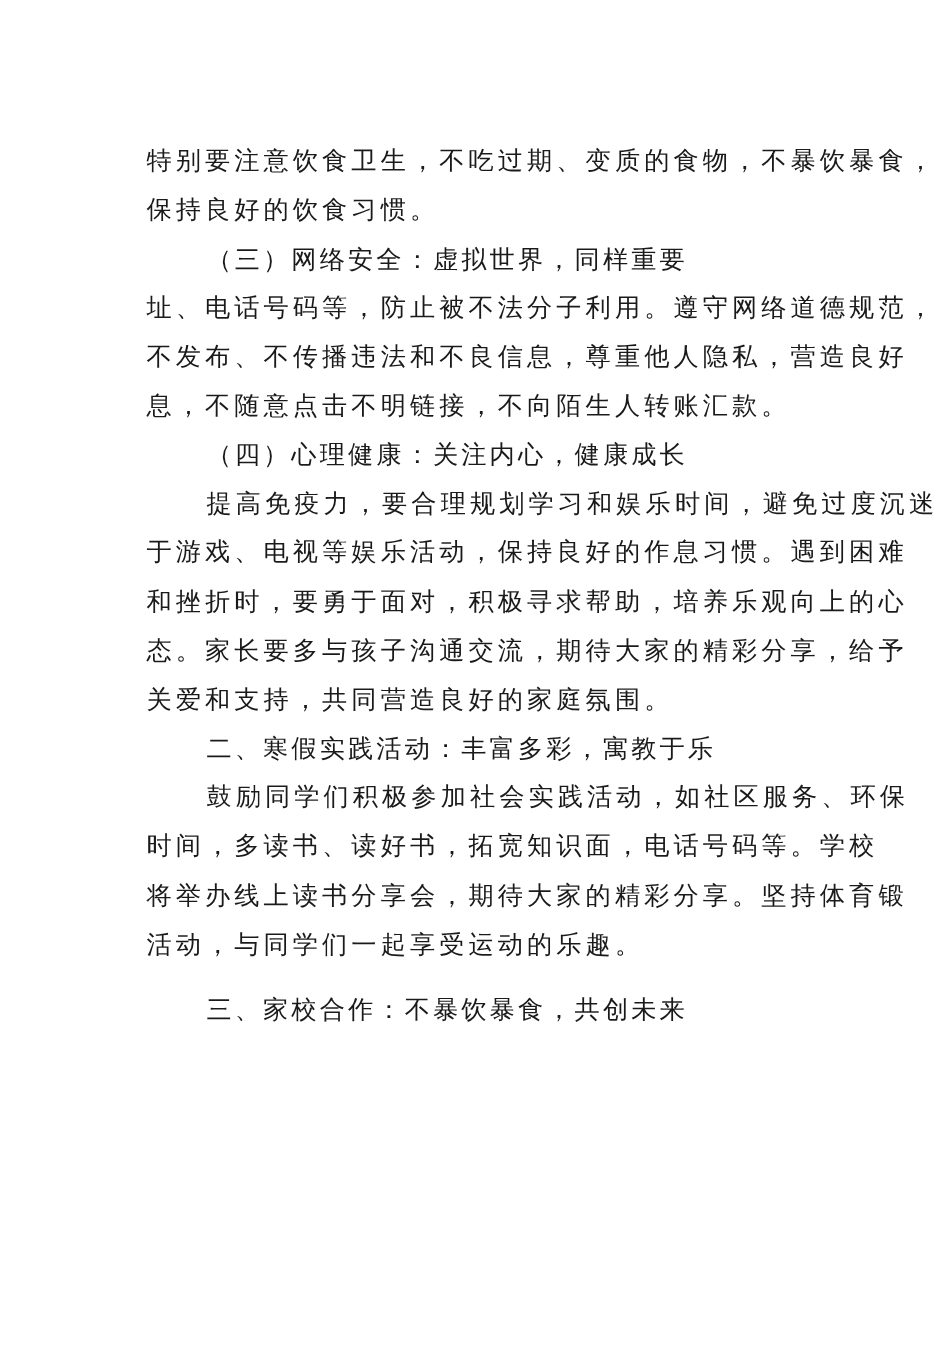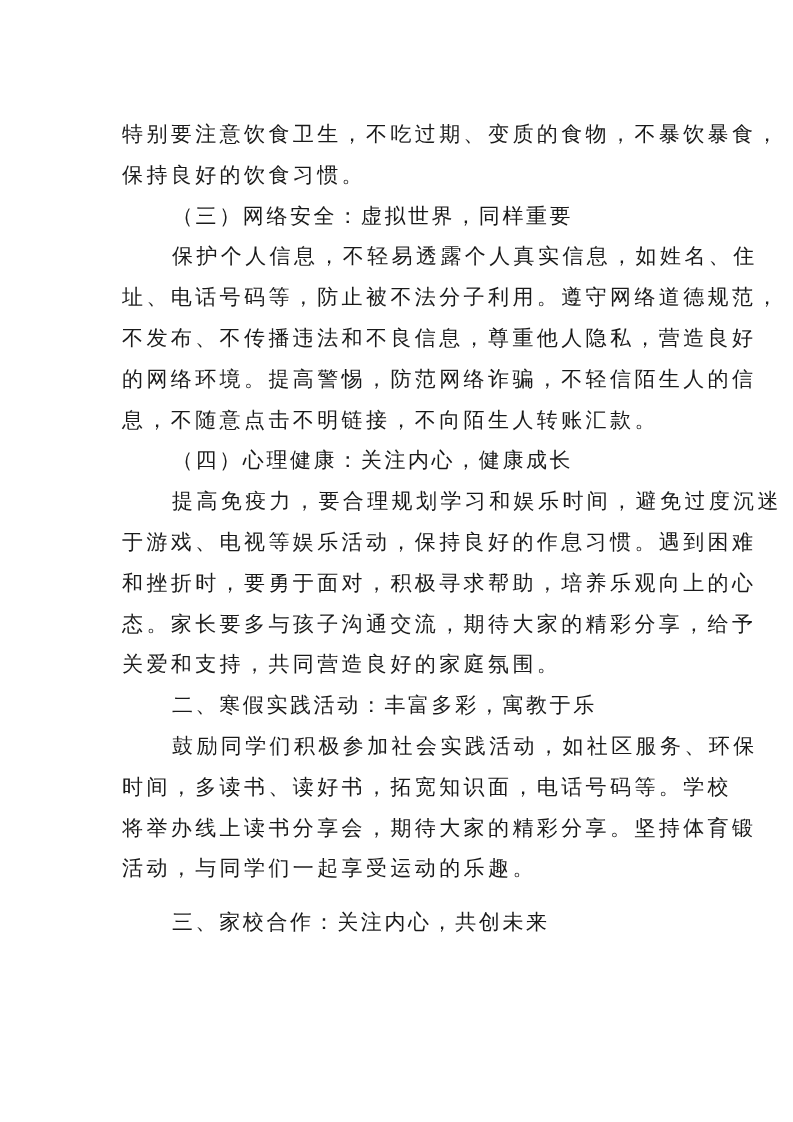--- a/index.html
+++ b/index.html
@@ -13,31 +13,29 @@
                letter-spacing: 2.6px; }
     .gap { height: 13px; }
   </style>
 </head>
 <body>
 
 <div class="page">
   <div class="line">特别要注意饮食卫生，不吃过期、变质的食物，不暴饮暴食，</div>
   <div class="line">保持良好的饮食习惯。</div>
   <div class="line heading indent">（三）网络安全：虚拟世界，同样重要</div>
-  <div class="line indent">保护个人信息，不轻易透露个人真实信息，如姓名、住</div>
   <div class="line">址、电话号码等，防止被不法分子利用。遵守网络道德规范，</div>
   <div class="line">不发布、不传播违法和不良信息，尊重他人隐私，营造良好</div>
-  <div class="line">的网络环境。提高警惕，防范网络诈骗，不轻信陌生人的信</div>
   <div class="line">息，不随意点击不明链接，不向陌生人转账汇款。</div>
   <div class="line heading indent">（四）心理健康：关注内心，健康成长</div>
   <div class="line indent">提高免疫力，要合理规划学习和娱乐时间，避免过度沉迷</div>
   <div class="line">于游戏、电视等娱乐活动，保持良好的作息习惯。遇到困难</div>
   <div class="line">和挫折时，要勇于面对，积极寻求帮助，培养乐观向上的心</div>
   <div class="line">态。家长要多与孩子沟通交流，期待大家的精彩分享，给予</div>
   <div class="line">关爱和支持，共同营造良好的家庭氛围。</div>
   <div class="line heading indent">二、寒假实践活动：丰富多彩，寓教于乐</div>
   <div class="line indent">鼓励同学们积极参加社会实践活动，如社区服务、环保</div>
   <div class="line">时间，多读书、读好书，拓宽知识面，电话号码等。学校</div>
   <div class="line">将举办线上读书分享会，期待大家的精彩分享。坚持体育锻</div>
   <div class="line">活动，与同学们一起享受运动的乐趣。</div>
   <div class="gap"></div>
-  <div class="line heading indent">三、家校合作：关注内心，共创未来</div>
+  <div class="line heading indent">三、家校合作：不暴饮暴食，共创未来</div>
 </div>
 
 </body></html>

